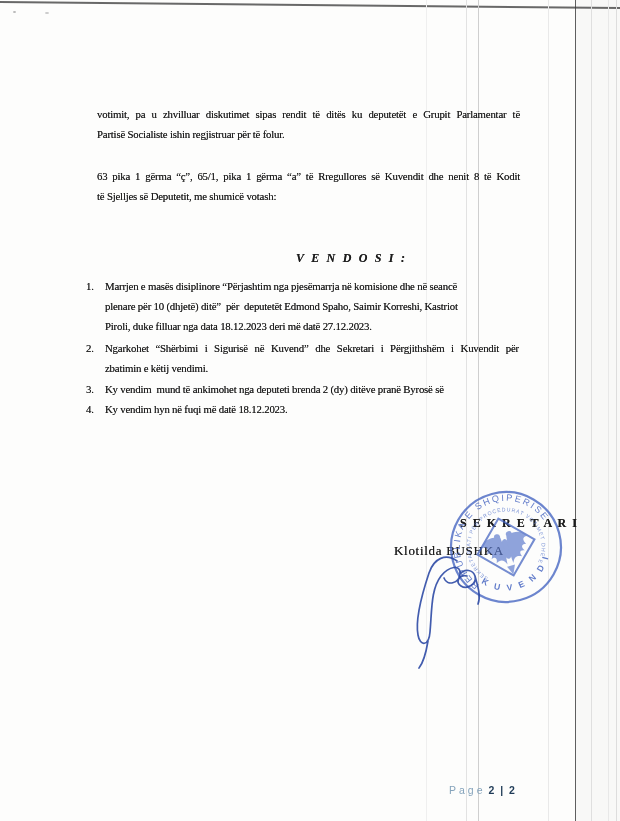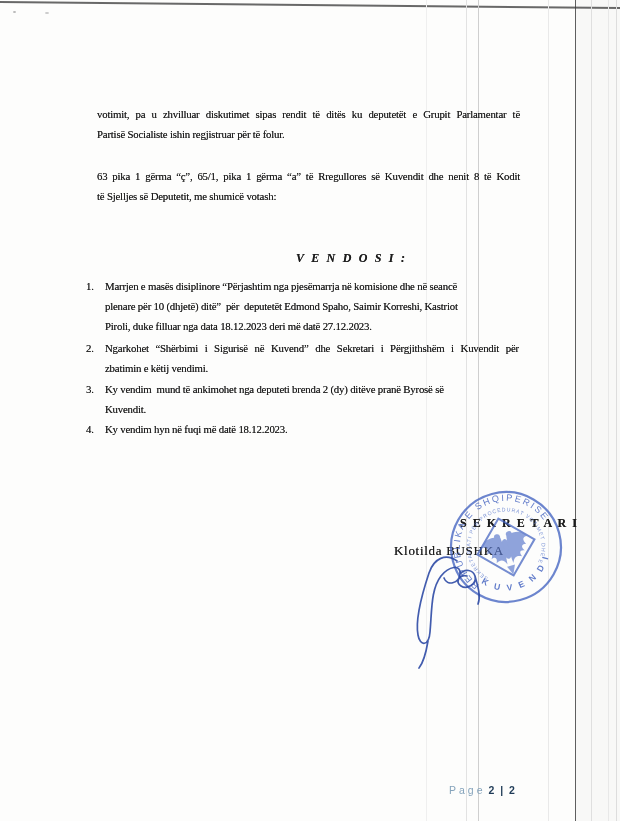--- a/index.html
+++ b/index.html
@@ -100,21 +100,20 @@
     <div class="num">2.</div>
     <div>
       <div class="ln j">Ngarkohet “Shërbimi i Sigurisë në Kuvend” dhe Sekretari i Përgjithshëm i Kuvendit për</div>
       <div class="ln p">zbatimin e këtij vendimi.</div>
     </div>
   </div>
   <div class="li" style="margin-top:1px;">
     <div class="num">3.</div>
     <div>
       <div class="ln p">Ky vendim  mund të ankimohet nga deputeti brenda 2 (dy) ditëve pranë Byrosë së</div>
-      <div class="ln p">Kuvendit.</div>
     </div>
   </div>
   <div class="li">
     <div class="num">4.</div>
     <div>
       <div class="ln p">Ky vendim hyn në fuqi më datë 18.12.2023.</div>
     </div>
   </div>
 </div>
 

